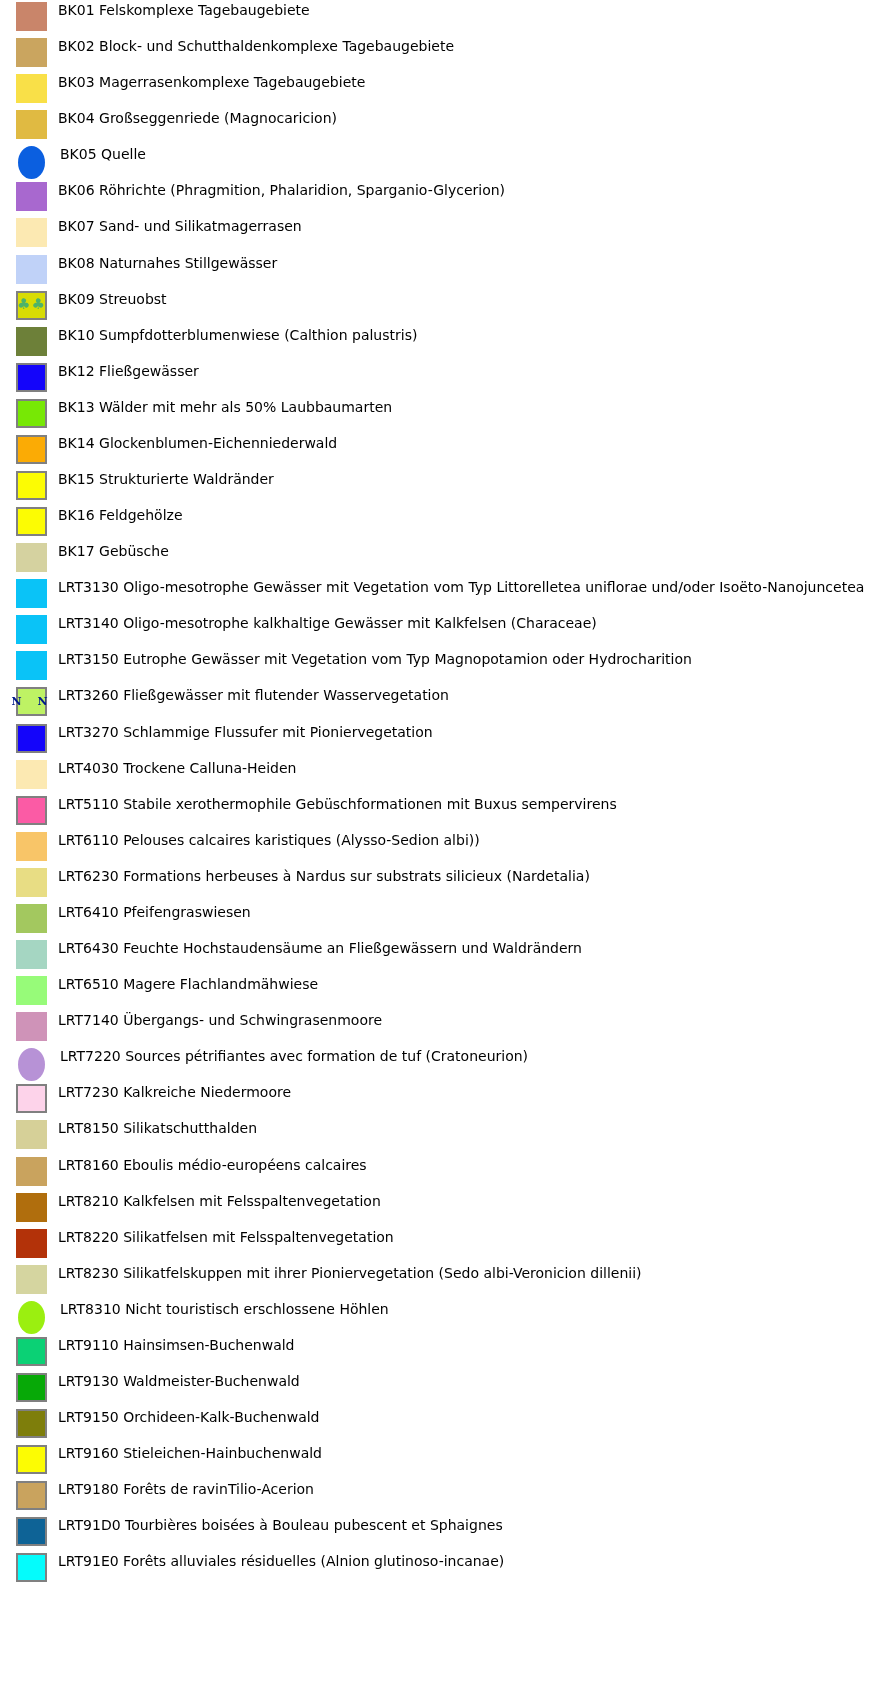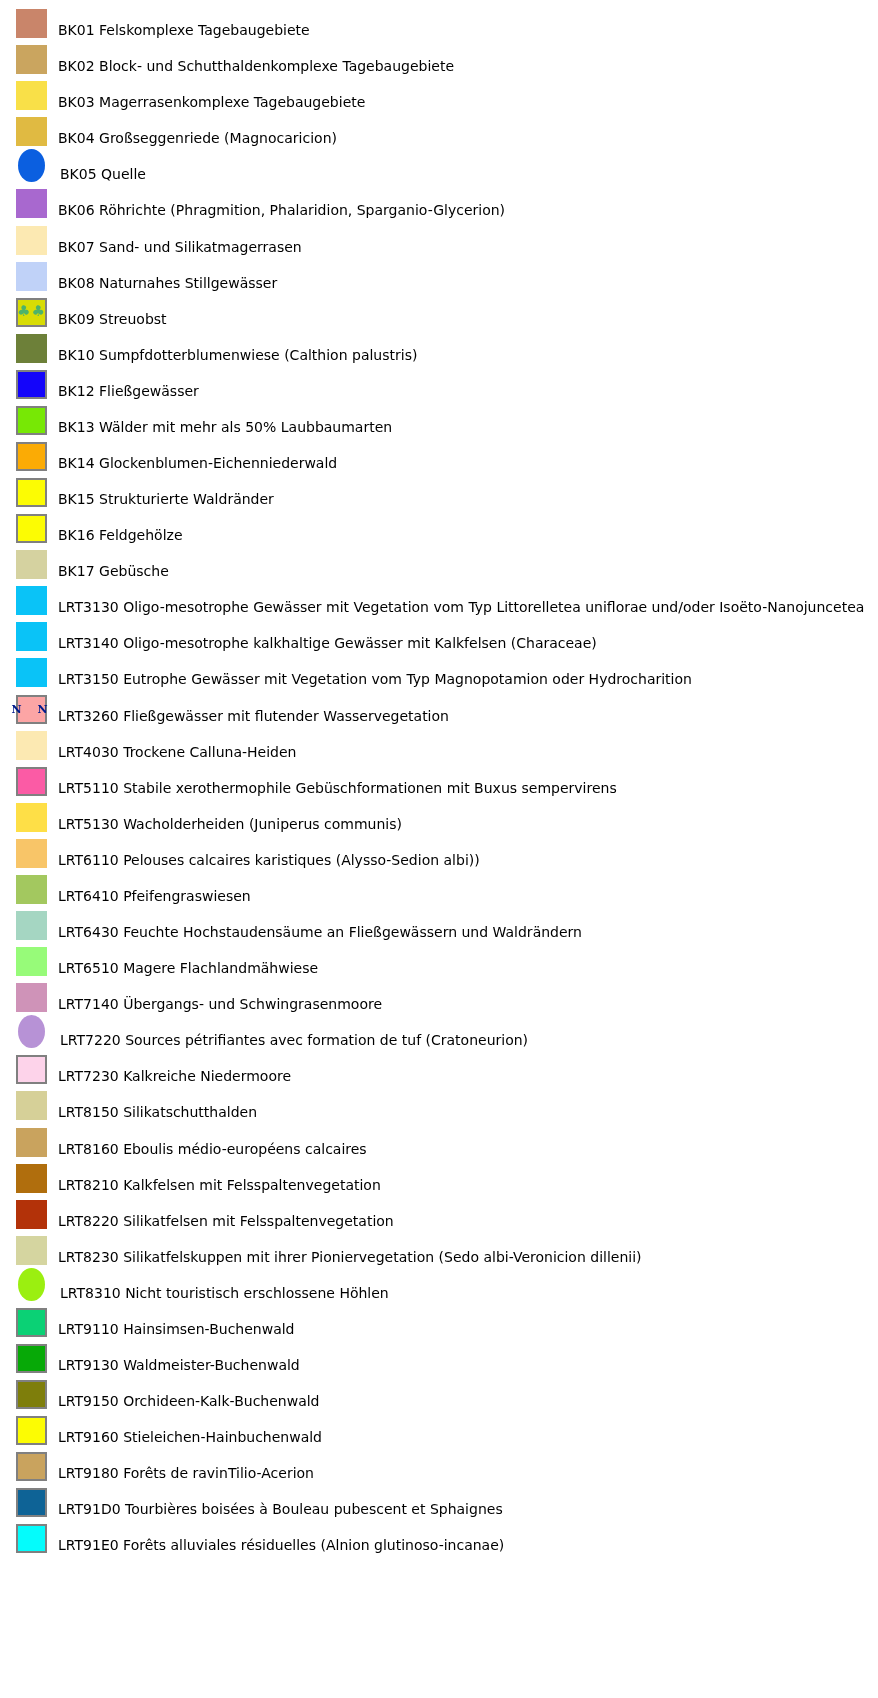--- a/index.html
+++ b/index.html
@@ -2,21 +2,21 @@
 <html><head>
 <meta charset="utf-8">
 <style>
   html,body{margin:0;padding:0;background:#ffffff;}
   body{font-family:"DejaVu Sans","Liberation Sans",sans-serif;}
   #legend{
     width:878px;height:1698px;background:#ffffff;overflow:hidden;
     display:flex;flex-direction:column;box-sizing:border-box;padding-top:2px;
   }
   .row{
-    height:36.08px;flex:0 0 36.08px;display:flex;align-items:flex-end;
+    height:36.08px;flex:0 0 36.08px;display:flex;align-items:flex-start;
   }
   .swatch{
     width:31px;height:29px;margin-left:16px;flex:0 0 31px;
     box-sizing:border-box;display:flex;align-items:center;justify-content:center;
     position:relative;
   }
   .swatch.circle{
     width:27px;height:33px;flex:0 0 27px;border-radius:50%;margin-left:18px;margin-right:4px;
   }
   .overlay{
@@ -129,48 +129,52 @@
     <span class="swatch" style="background: rgb(10, 195, 247);"></span>
     <span class="label">LRT3140 Oligo-mesotrophe kalkhaltige Gewässer mit Kalkfelsen (Characeae)</span>
   </div>
 
   <div class="row">
     <span class="swatch" style="background: rgb(10, 195, 247);"></span>
     <span class="label">LRT3150 Eutrophe Gewässer mit Vegetation vom Typ Magnopotamion oder Hydrocharition</span>
   </div>
 
   <div class="row">
-    <span class="swatch" style="background: #fca5a5; border: 2px solid rgb(128, 128, 128);">
+    <span class="swatch" style="background: #bef264; border: 2px solid rgb(128, 128, 128);">
         <span class="overlay nn" style="color: rgb(0, 26, 139);">N N</span>
       </span>
     <span class="label">LRT3260 Fließgewässer mit flutender Wasservegetation</span>
   </div>
 
+  <div class="row">
+    <span class="swatch" style="background: rgb(20, 5, 250); border: 2px solid rgb(128, 128, 128);"></span>
+    <span class="label">LRT3270 Schlammige Flussufer mit Pioniervegetation</span>
+  </div>
 
   <div class="row">
     <span class="swatch" style="background: rgb(252, 233, 178);"></span>
     <span class="label">LRT4030 Trockene Calluna-Heiden</span>
   </div>
 
   <div class="row">
     <span class="swatch" style="background: rgb(251, 91, 165); border: 2px solid rgb(128, 128, 128);"></span>
     <span class="label">LRT5110 Stabile xerothermophile Gebüschformationen mit Buxus sempervirens</span>
   </div>
 
-  <div class="row">
-    <span class="swatch" style="background: rgb(254, 223, 71);"></span>
-    <span class="label">LRT5130 Wacholderheiden (Juniperus communis)</span>
-  </div>
 
   <div class="row">
     <span class="swatch" style="background: rgb(248, 197, 104);"></span>
     <span class="label">LRT6110 Pelouses calcaires karistiques (Alysso-Sedion albi))</span>
   </div>
 
 
+  <div class="row">
+    <span class="swatch" style="background: rgb(232, 221, 132);"></span>
+    <span class="label">LRT6230 Formations herbeuses à Nardus sur substrats silicieux (Nardetalia)</span>
+  </div>
 
   <div class="row">
     <span class="swatch" style="background: rgb(163, 200, 95);"></span>
     <span class="label">LRT6410 Pfeifengraswiesen</span>
   </div>
 
   <div class="row">
     <span class="swatch" style="background: rgb(165, 214, 194);"></span>
     <span class="label">LRT6430 Feuchte Hochstaudensäume an Fließgewässern und Waldrändern</span>
   </div>

